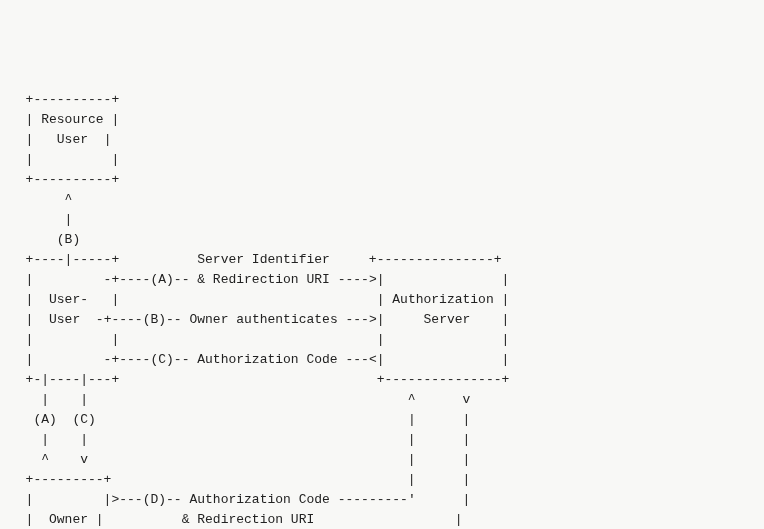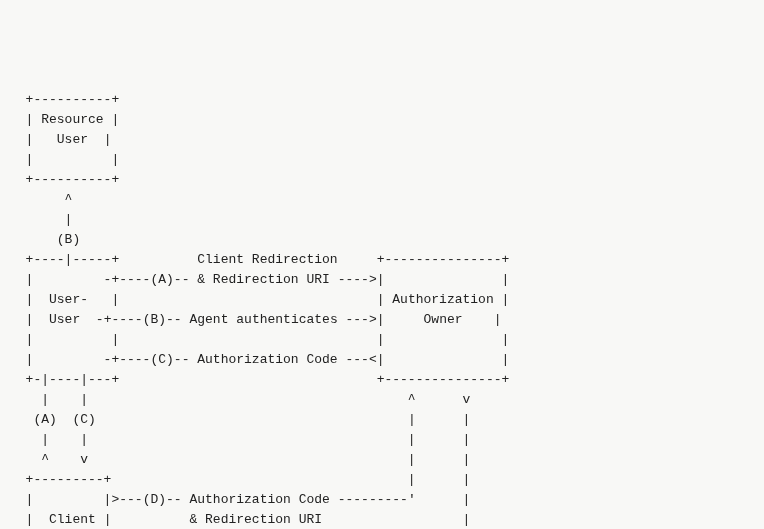--- a/index.html
+++ b/index.html
@@ -22,32 +22,32 @@
 
 
 <div class="diagram">  +----------+
   | <span>Resource</span> |
   |   <span>User</span>  |
   |          |
   +----------+
        ^
        |
       <span>(B)</span>
-  +----|-----+          <span>Client Redirection</span>     +---------------+
+  +----|-----+          <span>Server Identifier</span>     +---------------+
   |         -+----<span>(A)</span>-- <span>&amp; Redirection URI</span> ----&gt;|               |
   |  <span>User-</span>   |                                 | <span>Authorization</span> |
-  |  <span>User</span>  -+----<span>(B)</span>-- <span>Agent authenticates</span> ---&gt;|     <span>Owner</span>    |
+  |  <span>User</span>  -+----<span>(B)</span>-- <span>Owner authenticates</span> ---&gt;|     <span>Server</span>    |
   |          |                                 |               |
   |         -+----<span>(C)</span>-- <span>Authorization Code</span> ---&lt;|               |
   +-|----|---+                                 +---------------+
     |    |                                         ^      v
    <span>(A)</span>  <span>(C)</span>                                        |      |
     |    |                                         |      |
     ^    v                                         |      |
   +---------+                                      |      |
   |         |&gt;---<span>(D)</span>-- <span>Authorization Code</span> ---------'      |
-  |  <span>Client</span> |          <span>&amp; Redirection URI</span>                  |
+  |  <span>Owner</span> |          <span>&amp; Redirection URI</span>                  |
   |         |                                             |
   |         |&lt;--------  -------------------'
   +---------+       </div>
 
 
 
 
 </body></html>

